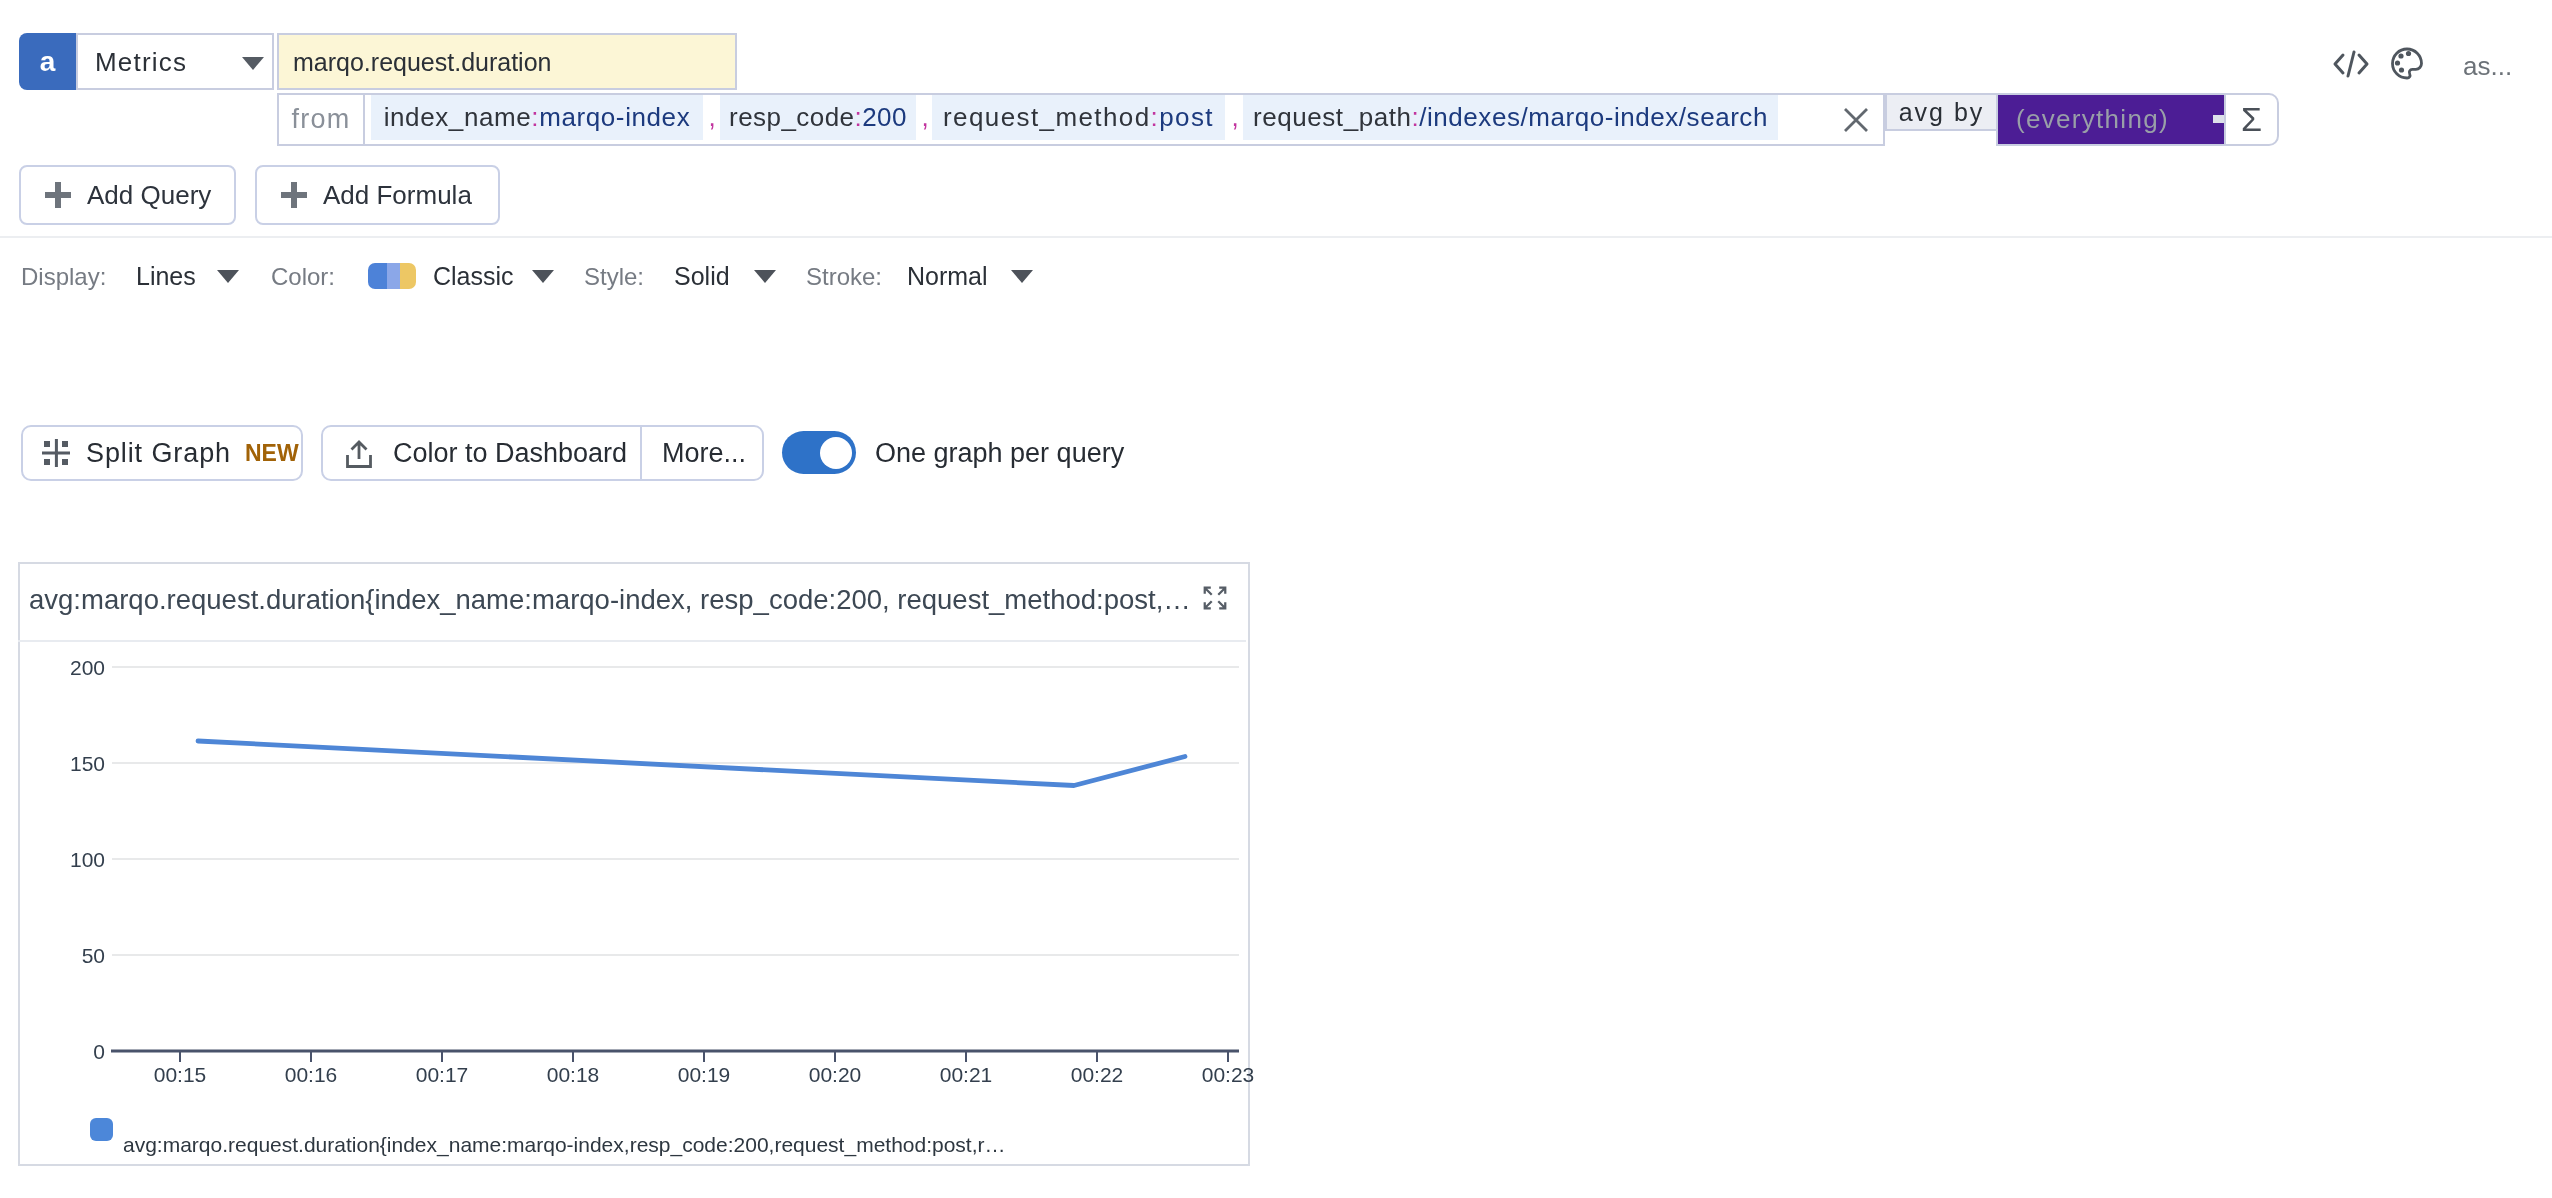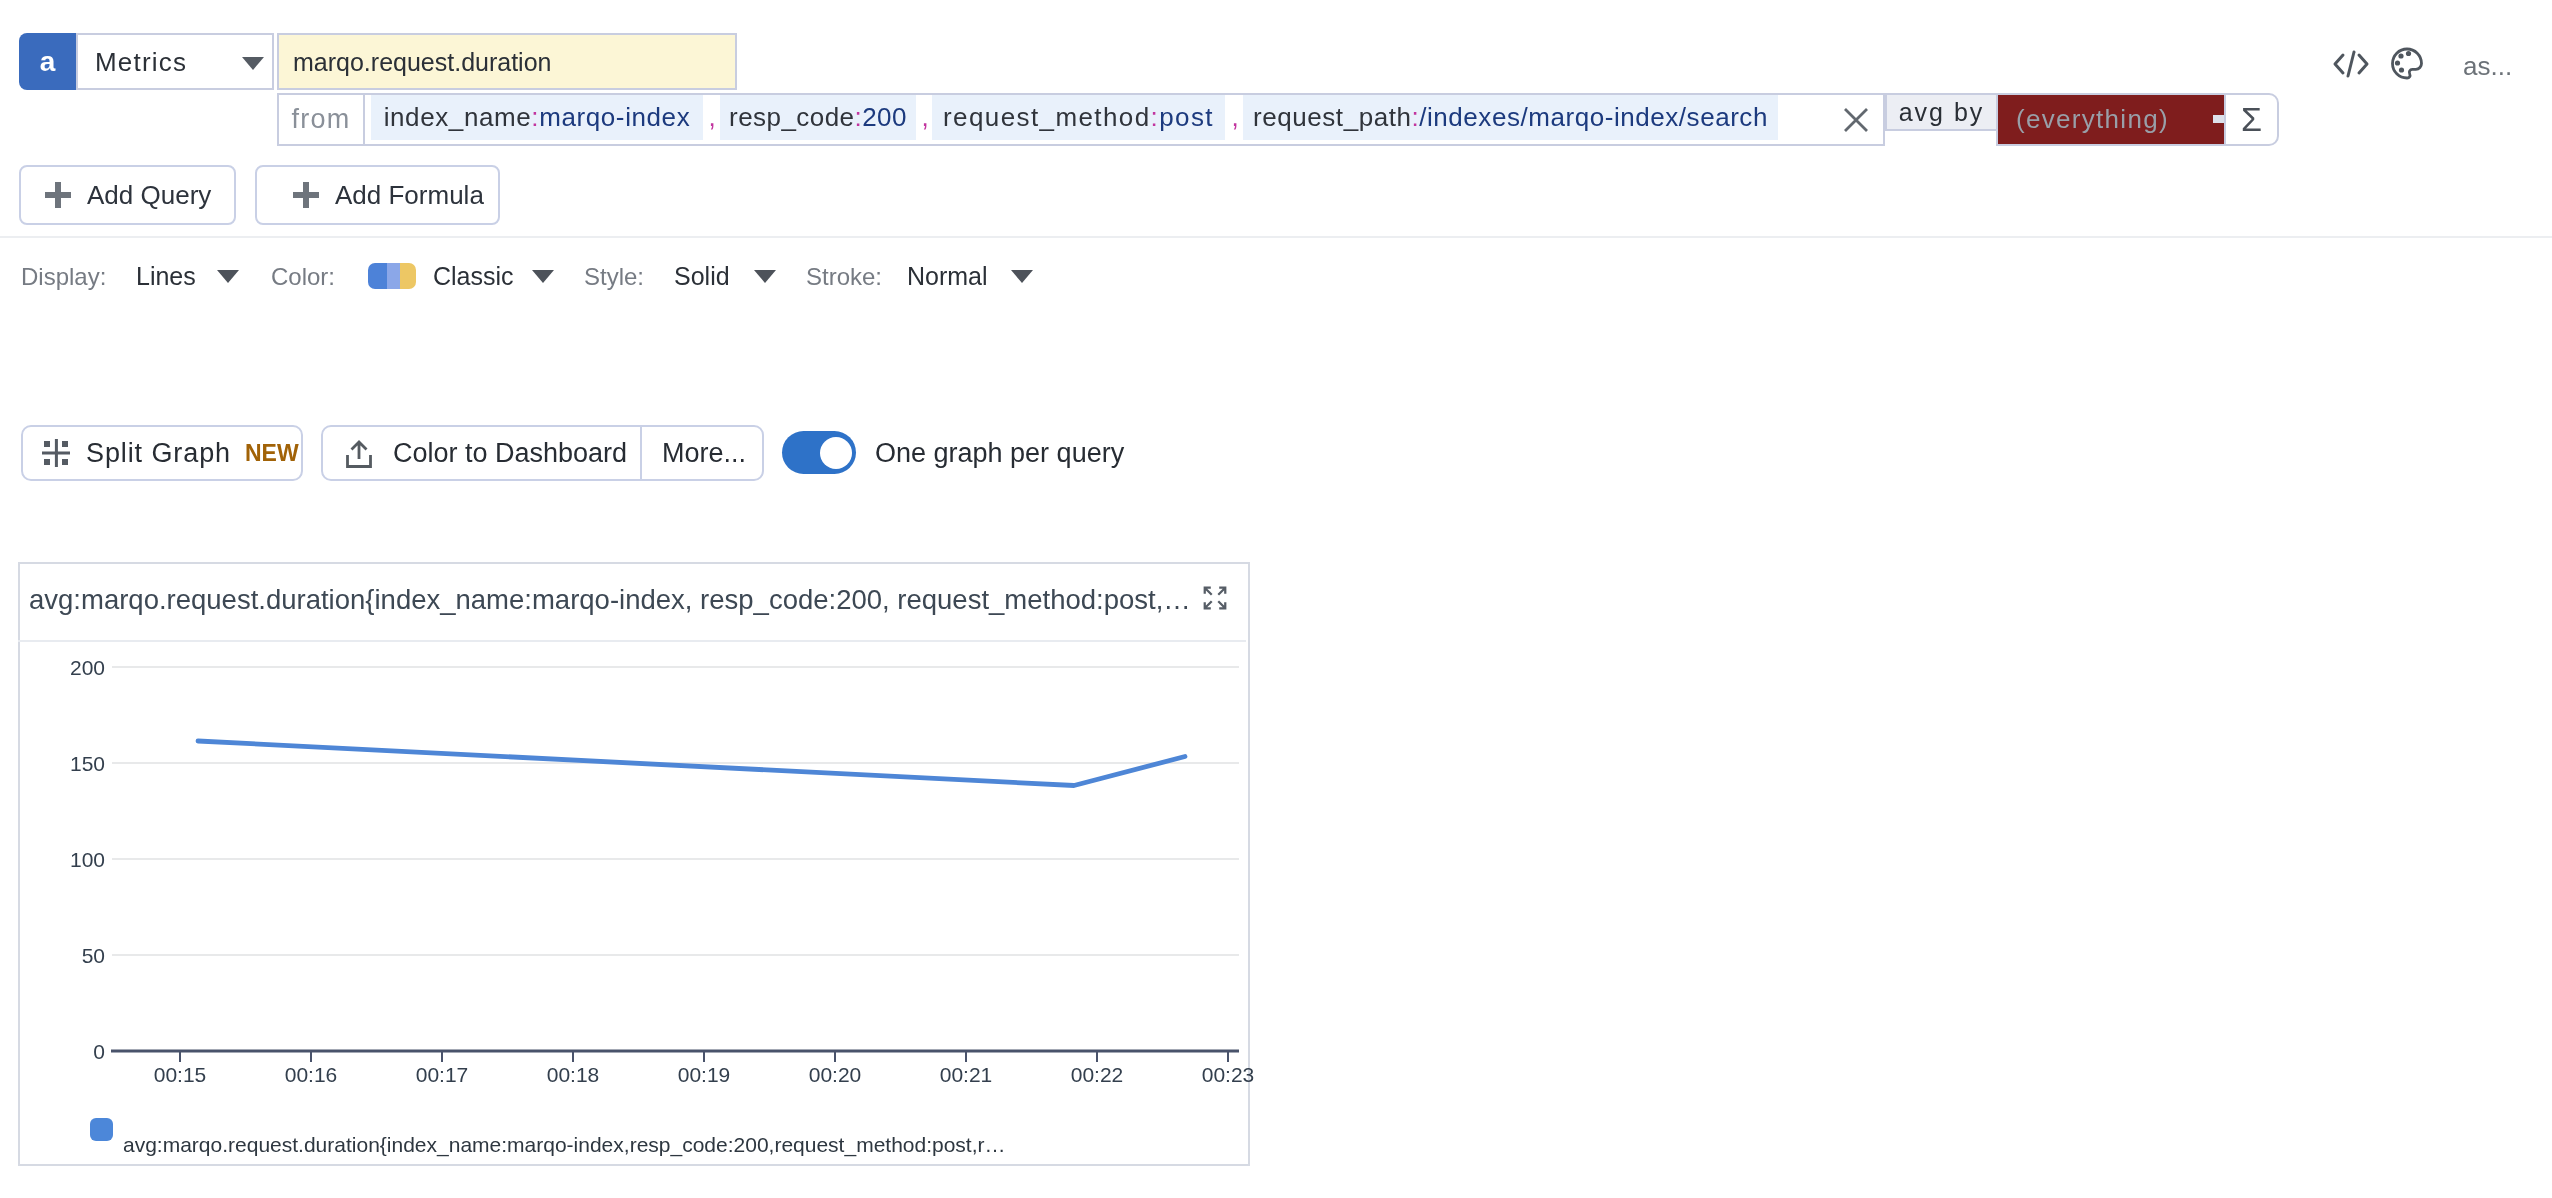--- a/index.html
+++ b/index.html
@@ -15,28 +15,28 @@
 .yellowbox .txt { position:absolute; left:14px; top:50%; transform:translateY(-50%); font-size:25px; color:#2b3037; }
 
 
 .fromrow { left:277px; top:93px; width:1608px; height:53px; background:#fff; border:2px solid #c8cde0; }
 .fromlbl { position:absolute; left:0; top:0; width:86px; height:49px; border-right:2px solid #c8cde0; color:#8a9099; font-size:27px; letter-spacing:1.2px; display:flex; align-items:center; justify-content:center; }
 .tag { position:absolute; top:2px; height:45px; background:#e9f1fb; font-size:26px; line-height:45px; text-align:center; white-space:nowrap; color:#30343b; }
 .tag .v { color:#1c3a7e; }
 .pink { color:#c2359f; }
 .comma { position:absolute; top:2px; height:45px; line-height:45px; font-size:26px; color:#c2359f; text-align:center; width:16px; }
 .avgby { left:1885px; top:93px; width:113px; height:38px; background:#eceef4; border:2px solid #c8cde0; color:#2a2f36; font-size:25px; letter-spacing:2px; display:flex; align-items:center; justify-content:center; }
-.everything { left:1996px; top:93px; width:260px; height:53px; background:#7f1d1d; border:2px solid #c8cde0; color:#999fa8; font-size:26px; letter-spacing:1.3px; display:flex; align-items:center; padding-left:18px; }
+.everything { left:1996px; top:93px; width:260px; height:53px; background:#4c1d95; border:2px solid #c8cde0; color:#999fa8; font-size:26px; letter-spacing:1.3px; display:flex; align-items:center; padding-left:18px; }
 .connector { left:2213px; top:115px; width:11px; height:8px; background:#dde1ea; }
 .sigmabox { left:2224px; top:93px; width:55px; height:53px; background:#fff; border:2px solid #c8cde0; border-radius:0 10px 10px 0; color:#4a5058; font-size:34px; display:flex; align-items:center; justify-content:center; }
 
 
 .btn { border:2px solid #c9d0e6; border-radius:8px; background:#fff; display:flex; align-items:center; white-space:nowrap; }
 .addq { left:19px; top:165px; width:217px; height:60px; }
-.addf { left:255px; top:165px; width:245px; height:60px;padding-left:12px; }
+.addf { left:255px; top:165px; width:245px; height:60px; }
 .addbtn-txt { font-size:26px; color:#2d333c; }
 .plus { position:relative; width:26px; height:26px; margin:0 16px 0 24px; }
 .plus:before { content:""; position:absolute; left:0; top:10px; width:26px; height:6px; background:#6e747c; }
 .plus:after { content:""; position:absolute; left:10px; top:0; width:6px; height:26px; background:#6e747c; }
 
 .divider { left:0; top:236px; width:2552px; height:2px; background:#eceef1; }
 
 
 .opt { top:263px; font-size:25px; line-height:27px; white-space:nowrap; }
 .graylbl { font-size:24px; }

